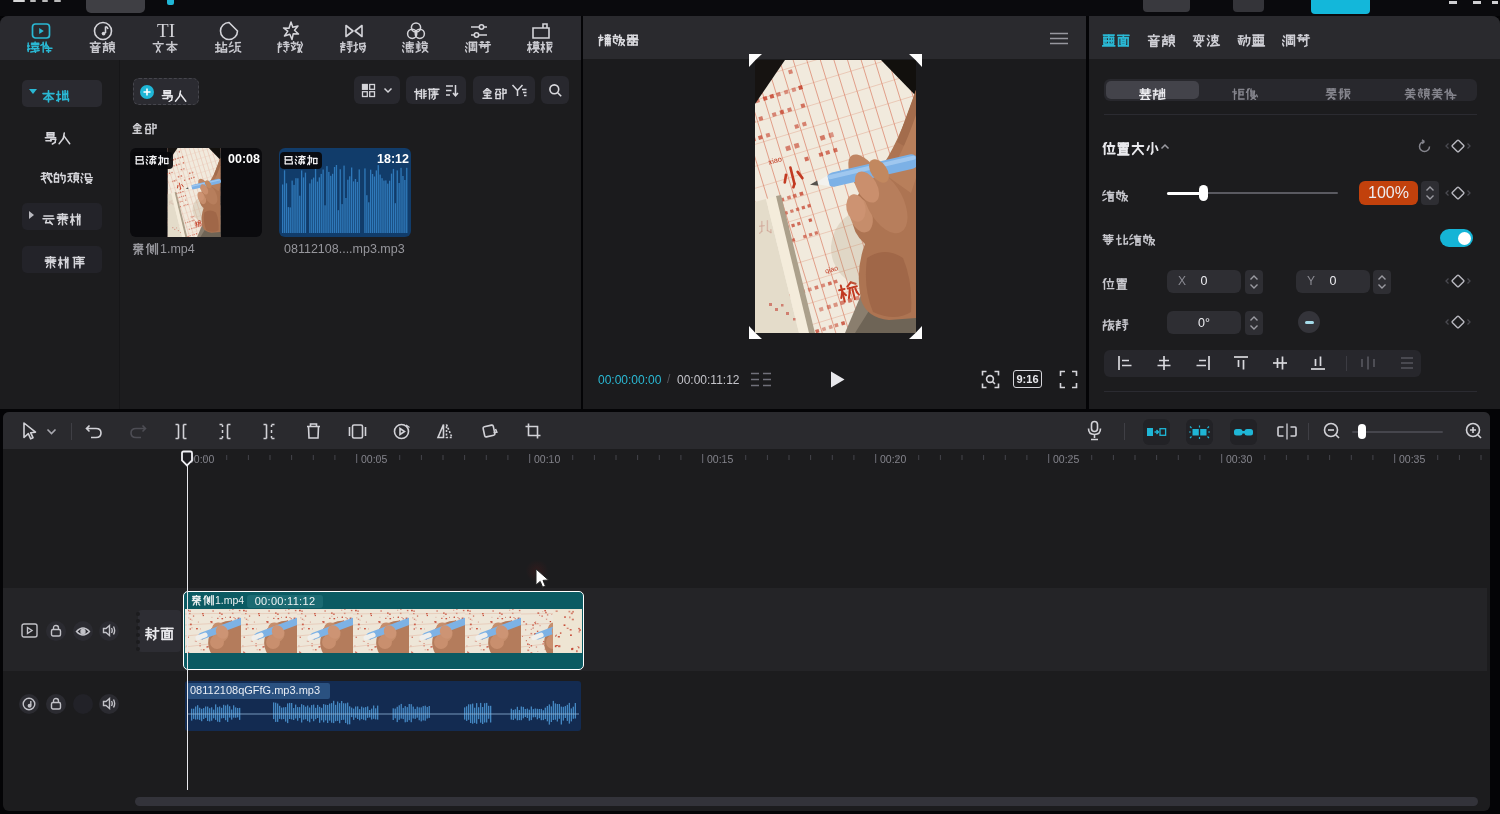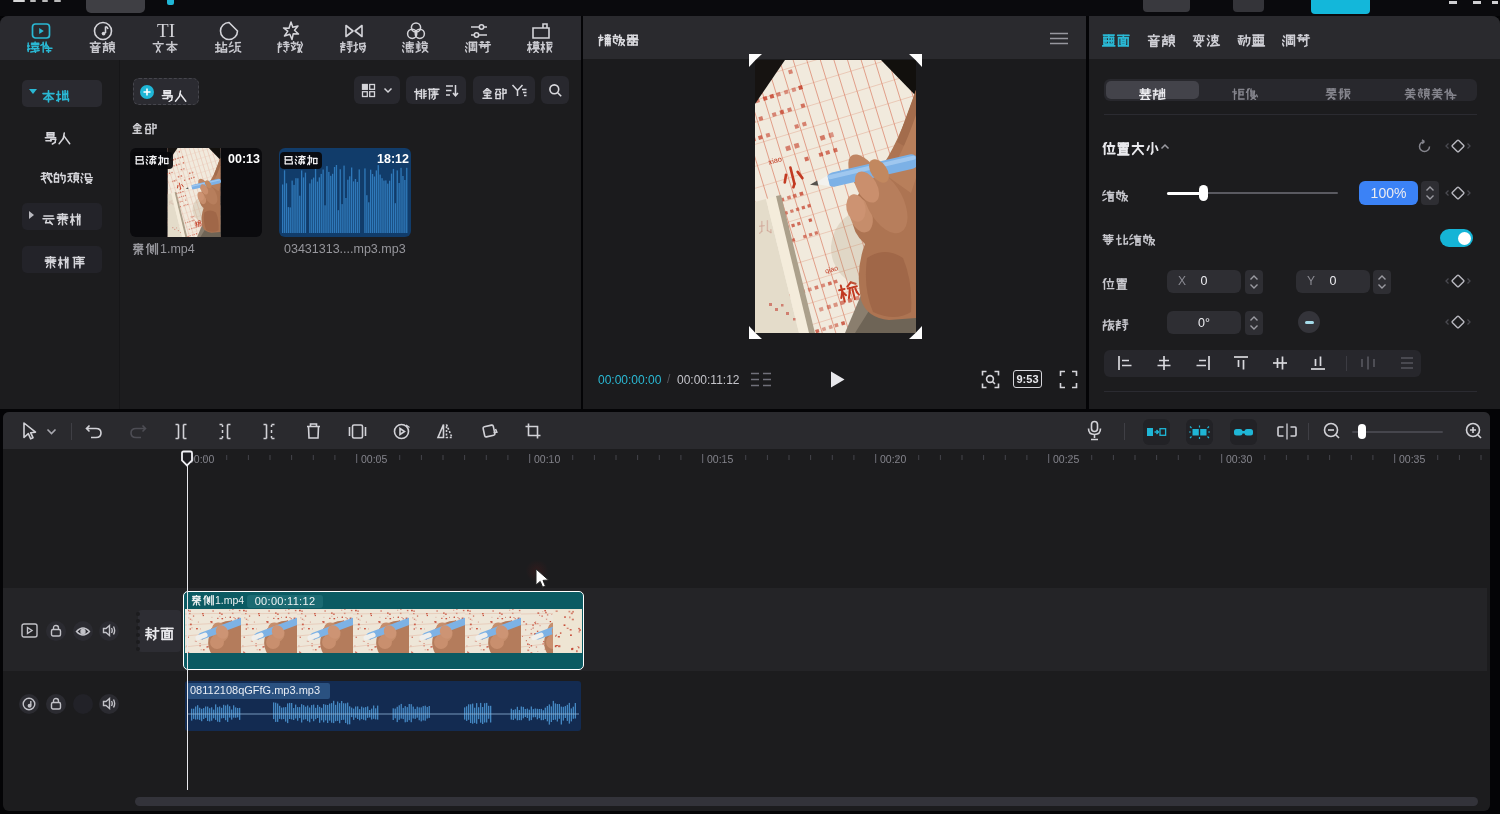--- a/index.html
+++ b/index.html
@@ -842,21 +842,21 @@
         <line x1="24.6" y1="2.8" x2="28.7" y2="2.8"></line>
         <line x1="28.7" y1="2.8" x2="28.2" y2="7.7"></line>
         <line x1="26.5" y1="6.6" x2="24.6" y2="9.7"></line>
         <line x1="30.6" y1="3.3" x2="30.6" y2="8.6"></line>
         <line x1="30.6" y1="3.3" x2="33.9" y2="3.3"></line>
         <line x1="33.9" y1="3.3" x2="33.9" y2="8.6"></line>
         <line x1="30.6" y1="8.6" x2="33.9" y2="8.6"></line>
       </g>
     </svg>
   </div>
-<div style="position:absolute;left:226px;top:152px;width:34px;height:16px;color:#fff;font-size:12.5px;font-weight:bold;text-align:right">00:13</div>
+<div style="position:absolute;left:226px;top:152px;width:34px;height:16px;color:#fff;font-size:12.5px;font-weight:bold;text-align:right">00:08</div>
 <div style="position:absolute;left:132px;top:242px;display:flex;align-items:center;gap:1px">
     <svg style="display:inline-block;vertical-align:middle;" width="27" height="12.5" viewBox="0 0 27 12.5">
       <g stroke="#96969c" stroke-width="1.35" stroke-linecap="round" opacity="1.0">
         <line x1="6.2" y1="0.2" x2="6.2" y2="1.5"></line>
         <line x1="1.9" y1="1.5" x2="10.6" y2="1.5"></line>
         <line x1="3.5" y1="2.8" x2="2.5" y2="4.4"></line>
         <line x1="9.0" y1="2.8" x2="10.0" y2="4.4"></line>
         <line x1="1.9" y1="3.5" x2="10.6" y2="3.5"></line>
         <line x1="4.4" y1="3.5" x2="2.5" y2="5.6"></line>
         <line x1="5.6" y1="4.4" x2="10.0" y2="5.6"></line>
@@ -977,21 +977,21 @@
         <line x1="28.7" y1="2.8" x2="28.2" y2="7.7"></line>
         <line x1="26.5" y1="6.6" x2="24.6" y2="9.7"></line>
         <line x1="30.6" y1="3.3" x2="30.6" y2="8.6"></line>
         <line x1="30.6" y1="3.3" x2="33.9" y2="3.3"></line>
         <line x1="33.9" y1="3.3" x2="33.9" y2="8.6"></line>
         <line x1="30.6" y1="8.6" x2="33.9" y2="8.6"></line>
       </g>
     </svg>
   </div>
 <div style="position:absolute;left:375px;top:152px;width:34px;height:16px;color:#fff;font-size:12.5px;font-weight:bold;text-align:right">18:12</div>
-<div style="position:absolute;left:284px;top:242px;color:#96969c;font-size:12.5px">03431313....mp3.mp3</div>
+<div style="position:absolute;left:284px;top:242px;color:#96969c;font-size:12.5px">08112108....mp3.mp3</div>
 <div style="position:absolute;left:583px;top:16px;width:503px;height:393px;background:#1b1b1d;border-radius:0"></div>
 <div style="position:absolute;left:583px;top:16px;width:503px;height:43px;background:#2a2a2e"></div>
 <div style="position:absolute;left:598px;top:31px"><svg style="display:inline-block;vertical-align:middle;" width="42" height="13" viewBox="0 0 42 13">
       <g stroke="#dcdce0" stroke-width="1.50" stroke-linecap="round" opacity="1.0">
         <line x1="2.6" y1="1.0" x2="2.6" y2="6.5"></line>
         <line x1="0.7" y1="3.6" x2="4.9" y2="3.6"></line>
         <line x1="2.6" y1="6.5" x2="4.9" y2="5.5"></line>
         <line x1="1.6" y1="5.5" x2="1.6" y2="11.7"></line>
         <line x1="7.2" y1="1.3" x2="12.3" y2="1.3"></line>
         <line x1="9.8" y1="0.3" x2="9.8" y2="3.2"></line>
@@ -1282,21 +1282,21 @@
     <path d="M1 1.5 L9 1.5 M1 7.5 L9 7.5 M1 13.5 L9 13.5 M13 1.5 L21 1.5 M13 7.5 L21 7.5 M13 13.5 L21 13.5"></path>
   </svg>
 <svg class="ab" style="left:829px;top:370px" width="17" height="19" viewBox="0 0 17 19">
     <path d="M2 1.5 L15.5 9.5 L2 17.5 Z" fill="#e8e8ec"></path>
   </svg>
 <svg class="ab" style="left:981px;top:370px" width="19" height="19" viewBox="0 0 19 19" fill="none" stroke="#d5d5da" stroke-width="1.6">
     <path d="M1.5 5.5 L1.5 1.5 L5.5 1.5 M13.5 1.5 L17.5 1.5 L17.5 5.5 M17.5 13.5 L17.5 17.5 L13.5 17.5 M5.5 17.5 L1.5 17.5 L1.5 13.5"></path>
     <circle cx="9" cy="9" r="3.4"></circle>
     <path d="M11.5 11.5 L14 14"></path>
   </svg>
-<div style="position:absolute;left:1013px;top:370px;width:29px;height:18px;border:1.5px solid #d5d5da;border-radius:3px;color:#e8e8ec;font-size:11px;display:flex;align-items:center;justify-content:center;font-weight:bold">9:53</div>
+<div style="position:absolute;left:1013px;top:370px;width:29px;height:18px;border:1.5px solid #d5d5da;border-radius:3px;color:#e8e8ec;font-size:11px;display:flex;align-items:center;justify-content:center;font-weight:bold">9:16</div>
 <svg class="ab" style="left:1059px;top:370px" width="19" height="19" viewBox="0 0 19 19" fill="none" stroke="#d5d5da" stroke-width="1.6">
     <path d="M1.5 6 L1.5 1.5 L6 1.5 M13 1.5 L17.5 1.5 L17.5 6 M17.5 13 L17.5 17.5 L13 17.5 M6 17.5 L1.5 17.5 L1.5 13"></path>
   </svg>
 <div style="position:absolute;left:1089px;top:16px;width:411px;height:393px;background:#1c1c1e;border-radius:0 8px 0 0"></div>
 <div style="position:absolute;left:1089px;top:16px;width:411px;height:43px;background:#2a2a2e;border-radius:0 8px 0 0"></div>
 <div style="position:absolute;left:1102px;top:31px"><svg style="display:inline-block;vertical-align:middle;" width="29" height="13.5" viewBox="0 0 29 13.5">
       <g stroke="#2ab8d4" stroke-width="1.66" stroke-linecap="round" opacity="1.0">
         <line x1="1.4" y1="1.1" x2="12.2" y2="1.1"></line>
         <line x1="6.8" y1="1.1" x2="6.8" y2="10.1"></line>
         <line x1="2.0" y1="3.4" x2="11.5" y2="3.4"></line>
@@ -1631,21 +1631,21 @@
         <line x1="22.5" y1="3.5" x2="21.2" y2="6.9"></line>
         <line x1="20.4" y1="5.6" x2="25.0" y2="5.6"></line>
         <line x1="21.2" y1="6.9" x2="20.0" y2="11.0"></line>
         <line x1="21.2" y1="6.9" x2="25.4" y2="11.0"></line>
         <line x1="25.4" y1="6.2" x2="22.2" y2="11.0"></line>
       </g>
     </svg></div>
 <div style="position:absolute;left:1167px;top:192px;width:171px;height:2px;background:#5a5a61;border-radius:1px"></div>
 <div style="position:absolute;left:1167px;top:191.5px;width:37px;height:3px;background:#fff;border-radius:1.5px"></div>
 <div style="position:absolute;left:1199px;top:185px;width:9px;height:16px;background:#fff;border-radius:4.5px"></div>
-<div style="position:absolute;left:1359px;top:181px;width:59px;height:24px;background:#3b82f6;border-radius:6px;color:#ececf0;font-size:14px;display:flex;align-items:center;justify-content:center">100%</div>
+<div style="position:absolute;left:1359px;top:181px;width:59px;height:24px;background:#c2410c;border-radius:6px;color:#ececf0;font-size:16px;display:flex;align-items:center;justify-content:center">100%</div>
 <div style="position:absolute;left:1421px;top:181px;width:18px;height:24px;background:#2e2e33;border-radius:4px"></div>
 <svg class="ab" style="left:1425px;top:185px" width="10" height="16" viewBox="0 0 10 16" fill="none" stroke="#9a9aa1" stroke-width="1.4">
     <path d="M1.5 5.5 L5 2 L8.5 5.5 M1.5 10.5 L5 14 L8.5 10.5"></path>
   </svg>
 <svg class="ab" style="left:1445px;top:186px" width="26" height="14" viewBox="0 0 26 14" fill="none">
     <path d="M3.5 4.5 L1 7 L3.5 9.5" stroke="#4a4a51" stroke-width="1.3"></path>
     <rect x="8.6" y="2.6" width="8.8" height="8.8" rx="1" transform="rotate(45 13 7)" stroke="#b9b9c0" stroke-width="1.4"></rect>
     <path d="M22.5 4.5 L25 7 L22.5 9.5" stroke="#4a4a51" stroke-width="1.3"></path>
   </svg>
 <div style="position:absolute;left:1102px;top:230px"><svg style="display:inline-block;vertical-align:middle;" width="54" height="12.5" viewBox="0 0 54 12.5">

